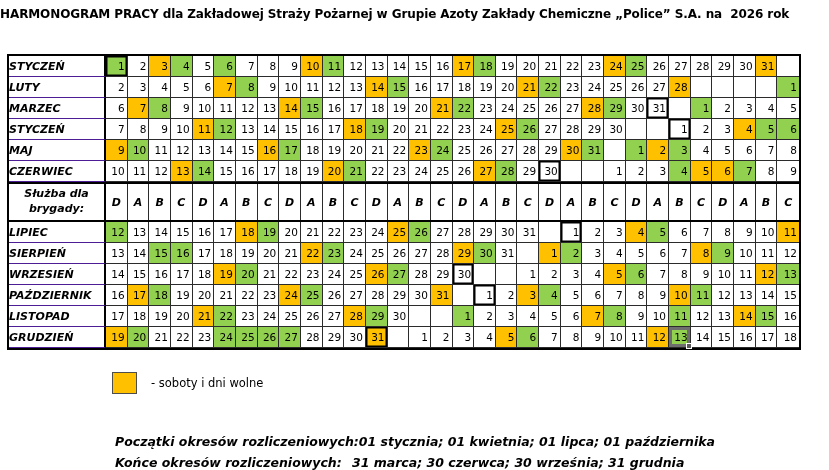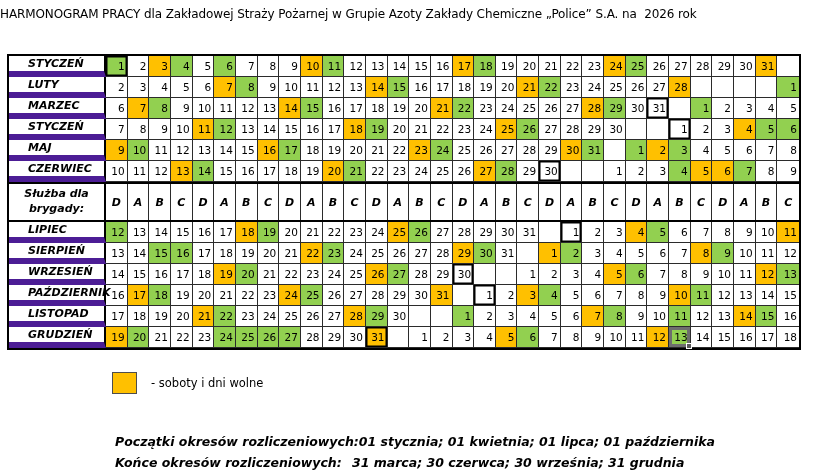--- a/index.html
+++ b/index.html
@@ -1,27 +1,27 @@
 <!DOCTYPE html>
 <html style="--green: #92D050; --orange: #FFC000;"><head>
 <meta charset="utf-8">
 <style>
   html,body{margin:0;padding:0;background:#fff;}
   body{width:829px;height:470px;font-family:"DejaVu Sans","Liberation Sans",sans-serif;color:#000;}
   .page{position:relative;width:829px;height:470px;overflow:hidden;background:#fff;}
 
   .title{position:absolute;top:7px;left:0;width:664px;text-align:left;
-         font-size:12px;font-weight:normal;white-space:pre;letter-spacing:-0.1px;}
+         font-size:12px;font-weight:bold;white-space:pre;letter-spacing:-0.1px;}
 
   .cal-table{position:absolute;left:7px;top:54px;width:794px;
              border:2px solid #000;box-sizing:border-box;background:#fff;}
   .row{display:grid;grid-template-columns:97px repeat(32,1fr);height:21px;}
   .brig-row{height:36px;border-top:2px solid #000;border-bottom:2px solid #000;box-sizing:content-box;}
   .mlabel{font-style:italic;font-weight:bold;font-size:11px;display:flex;align-items:center;
-          padding-left:19px;border-right:2px solid #000;border-bottom:6px solid #4c1d95;
+          padding-left:0;border-right:2px solid #000;border-bottom:1px solid #4c1d95;
           box-sizing:border-box;background:#fff;}
   .brig-label{justify-content:center;text-align:center;padding:0 0;line-height:1.35;border-bottom:none;}
   .cell{position:relative;font-size:10.5px;display:flex;align-items:center;justify-content:flex-end;
         padding-right:2px;box-sizing:border-box;
         border-right:1px solid #2b2b2b;border-bottom:1px solid #2b2b2b;}
   .row .cell:last-child{border-right:none;}
   .brig-row .cell{border-bottom:none;font-style:italic;font-weight:bold;font-size:11px;
                   justify-content:center;padding:0;}
   .brig-row .mlabel{border-bottom:none;}
   .c-g{background:var(--green,#92D050);}

